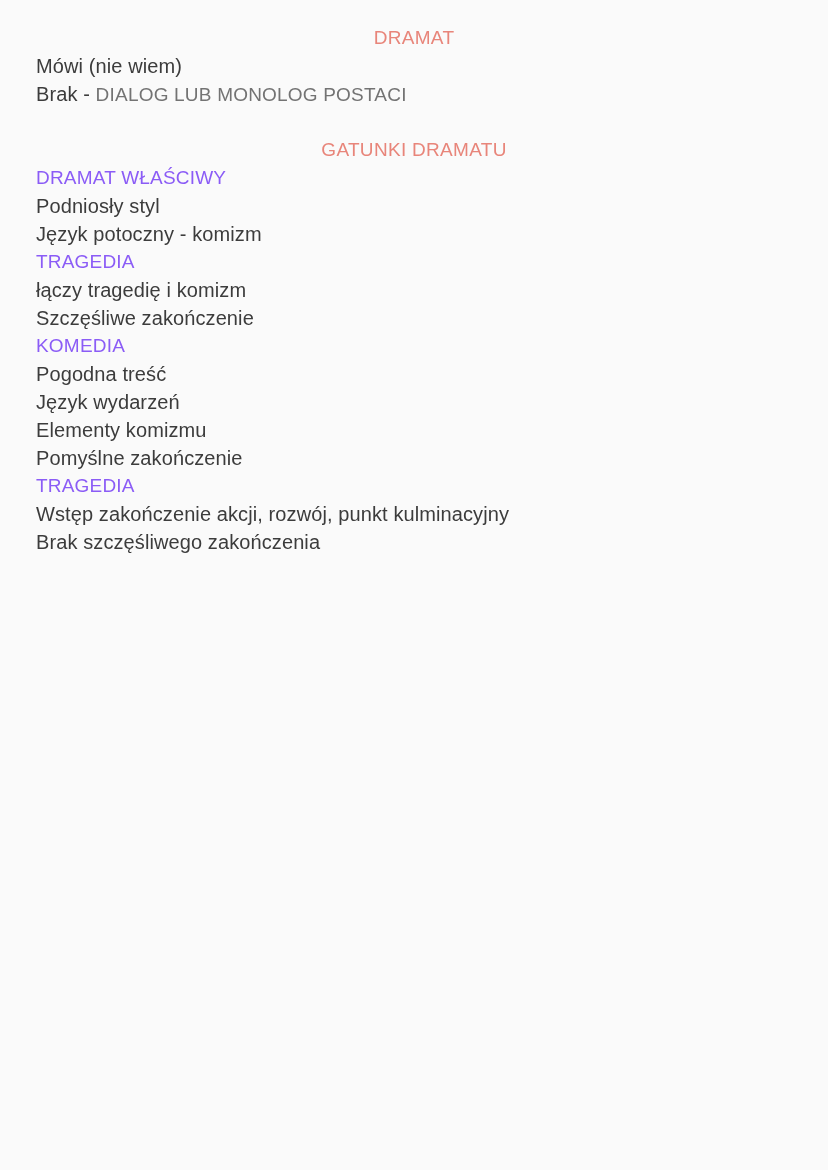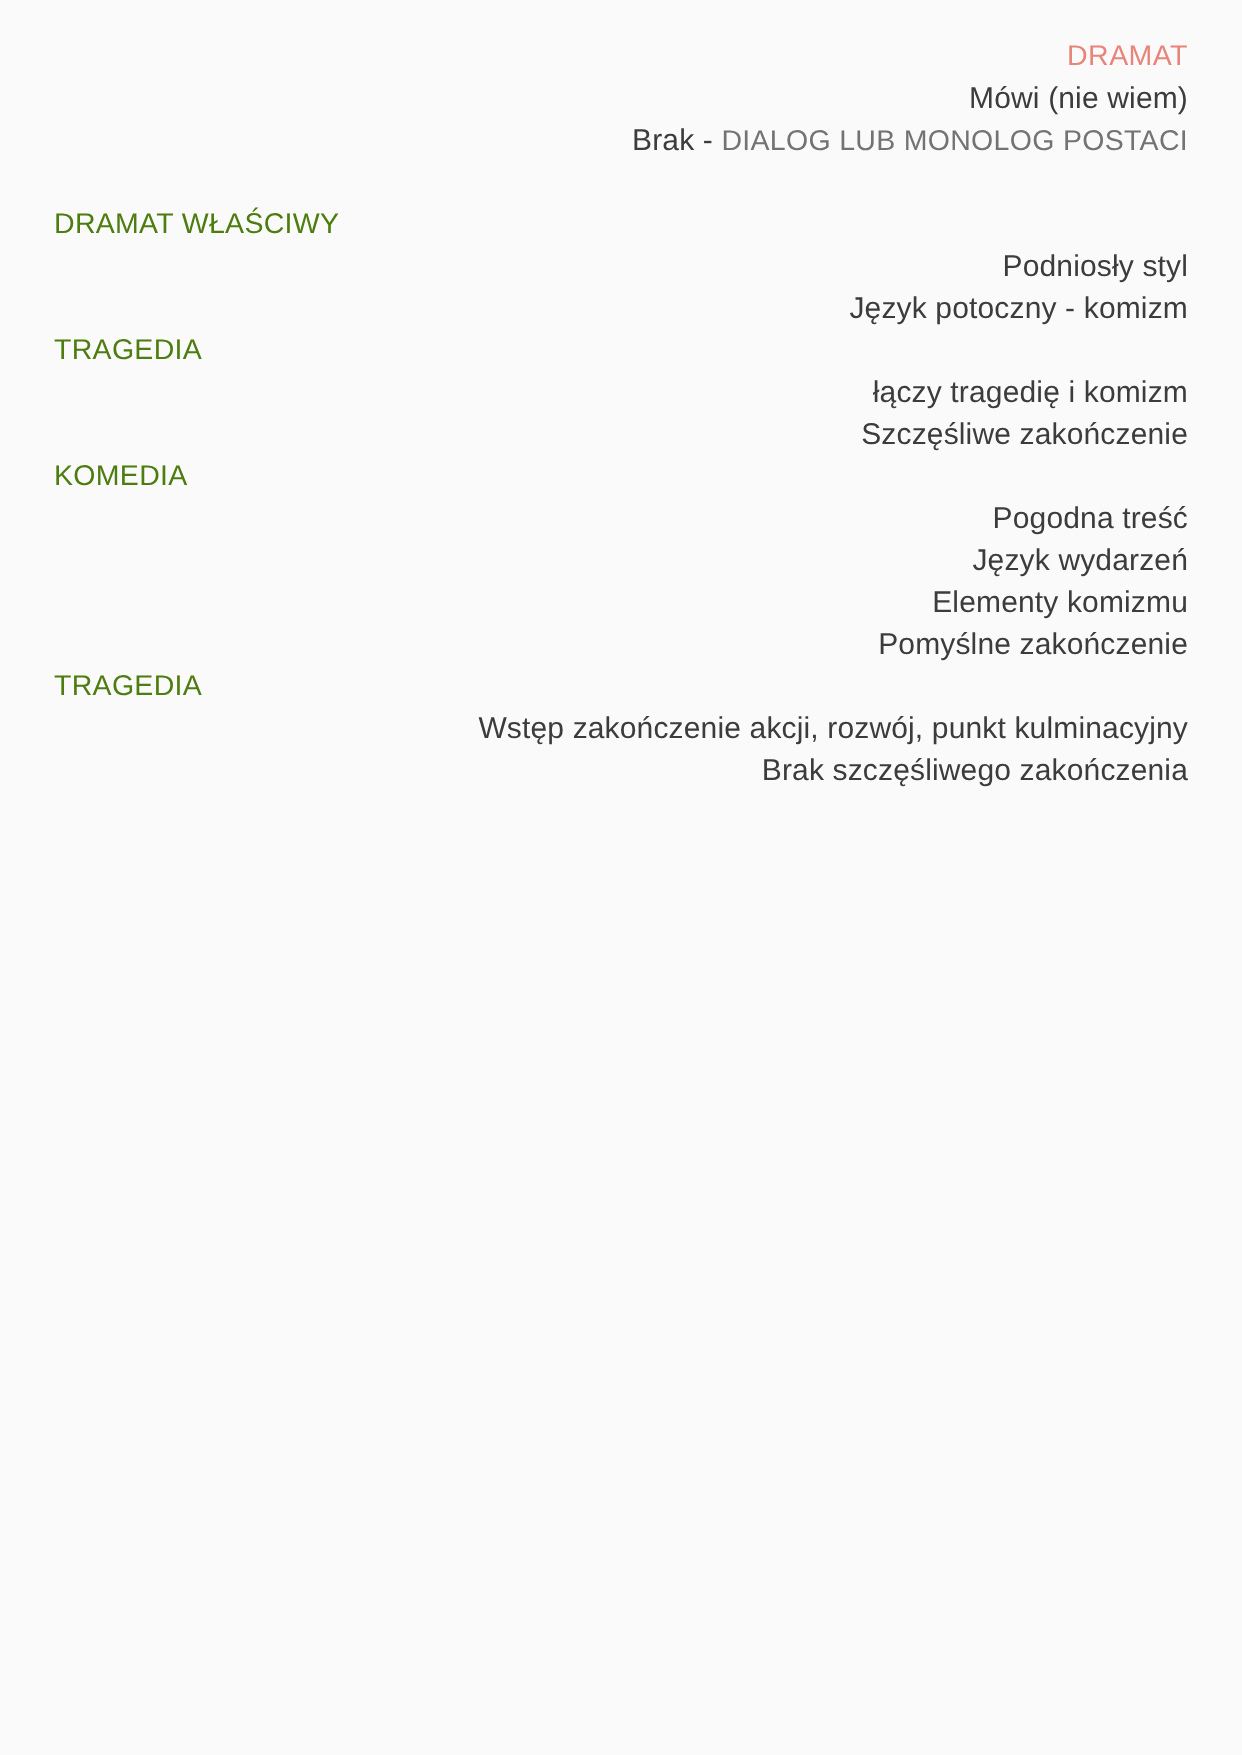--- a/index.html
+++ b/index.html
@@ -28,40 +28,40 @@
   .line {
     display: block;
     line-height: 28px;
     height: 28px;
     white-space: pre;
     letter-spacing: 0.1px;
   }
 
   
   .section-heading {
-    text-align: right;
+    text-align: center;
     color: #e8857a;
     font-size: 19px;
     line-height: 28px;
     height: 28px;
     letter-spacing: 0.3px;
     white-space: pre;
   }
 
   
   .body-line {
-    text-align: right;
+    text-align: left;
     color: #3c3c3c;
     font-size: 20px;
   }
 
   
   .sub-heading {
     text-align: left;
-    color: #4d7c0f;
+    color: #8b5cf6;
     font-size: 19px;
     letter-spacing: 0.2px;
   }
 
   
   .accent-run {
     color: #737373;
     font-size: 19px;
     letter-spacing: 0.2px;
   }
@@ -85,20 +85,21 @@
 
     <div class="line body-line">Mówi (nie wiem)</div>
 
     <div class="line body-line"><span>Brak - </span><span class="accent-run">DIALOG LUB MONOLOG POSTACI</span></div>
   </div>
 
   <div class="spacer"></div>
 
   <div class="block">
 
+    <div class="section-heading">GATUNKI DRAMATU</div>
 
     <div class="block">
       <div class="line sub-heading">DRAMAT WŁAŚCIWY</div>
       <div class="line body-line">Podniosły styl</div>
       <div class="line body-line">Język potoczny - komizm</div>
     </div>
 
     <div class="block">
       <div class="line sub-heading">TRAGEDIA</div>
       <div class="line body-line">łączy tragedię i komizm</div>

